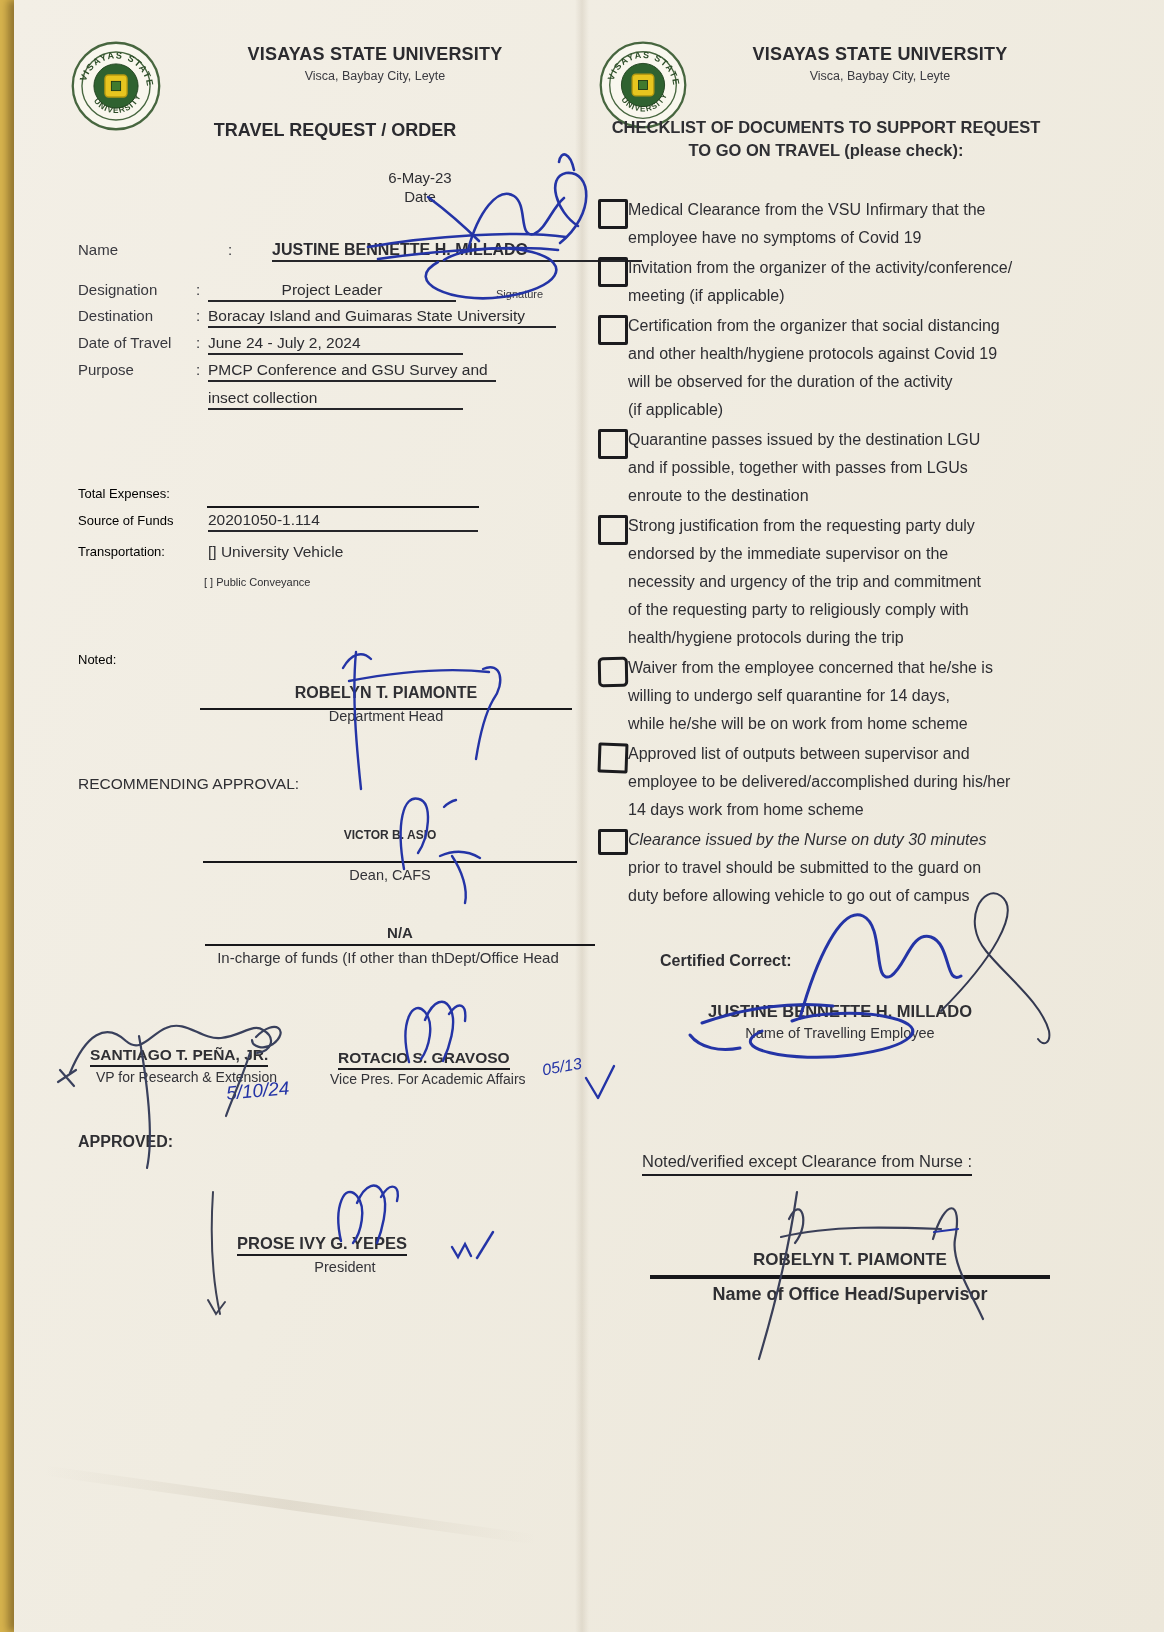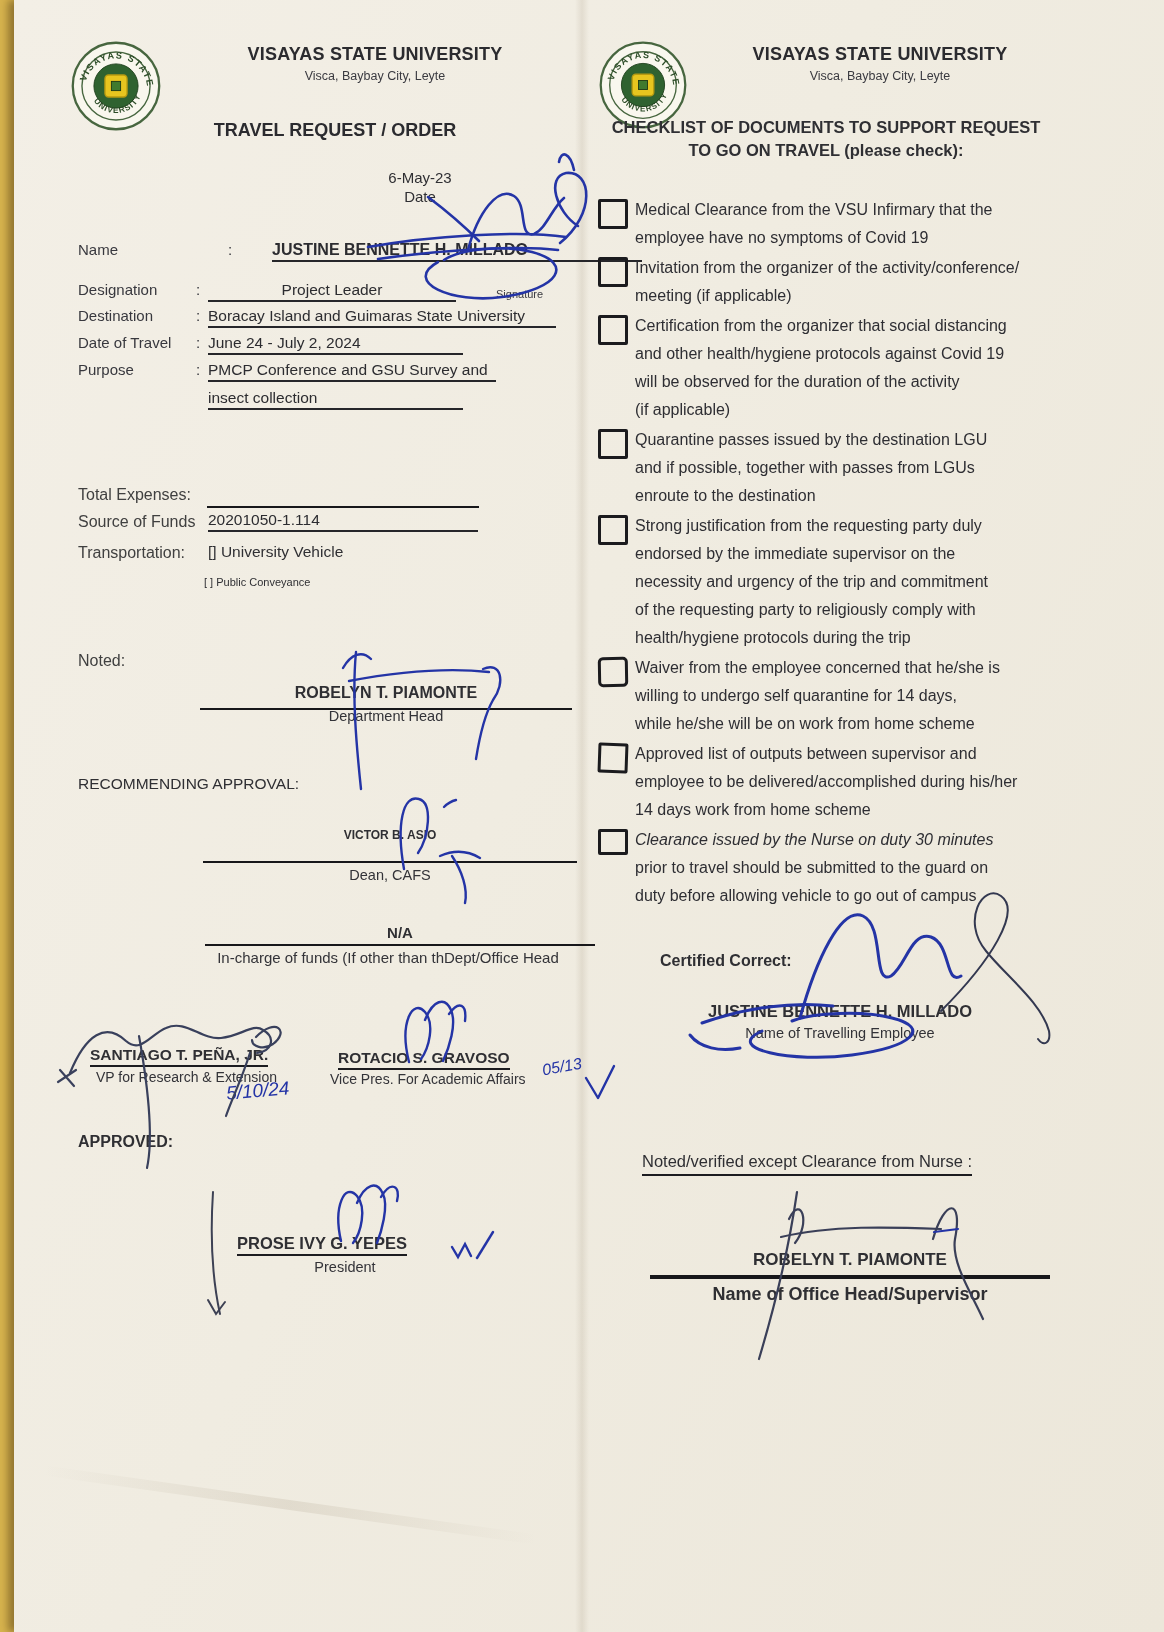--- a/index.html
+++ b/index.html
@@ -15,29 +15,29 @@
     background:linear-gradient(115deg,#f3efe6 0%,#f0ece1 45%,#ece7da 100%);
     box-shadow:-6px 0 8px rgba(60,40,10,.45);
   }
   .crease{position:absolute;background:linear-gradient(90deg,rgba(120,100,70,0) 0%,rgba(120,100,70,.12) 50%,rgba(120,100,70,0) 100%);}
   .abs{position:absolute;}
   .ctr{text-align:center;}
   .b{font-weight:bold;}
   .hdr-uni{font-size:18px;font-weight:bold;letter-spacing:.2px;color:#2b2b2f;}
   .hdr-addr{font-size:12.5px;color:#3a3a40;}
   .doc-title{font-size:18px;font-weight:bold;color:#2b2b2f;}
-  .lbl-sm{font-size:16px;color:#404040;}
+  .lbl-sm{font-size:13px;color:#000000;}
   .row{position:absolute;left:78px;display:flex;align-items:flex-start;font-size:15px;}
   .row .lbl{width:118px;color:#38383e;}
   .row .col{width:12px;color:#38383e;}
   .val{display:inline-block;border-bottom:2px solid #26262a;padding-bottom:1px;font-size:15.5px;color:#2c2c30;}
   .sigline{position:absolute;background:#17171a;height:2px;}
   .under{border-bottom:2.5px solid #1c1c20;padding-bottom:1px;}
   .caption{font-size:14.5px;color:#333338;}
-  .check-item{display:flex;gap:7px;margin-bottom:2px;}
+  .check-item{display:flex;gap:0;margin-bottom:2px;}
   .check-box{flex:0 0 auto;width:24px;height:24px;border:3.5px solid #1b1b1e;border-radius:2px;margin-top:3px;background:transparent;}
   .check-text{width:440px;font-size:16px;line-height:28px;white-space:pre-line;color:#2e2e33;}
   .check-text .it{font-style:italic;}
   .hand{position:absolute;color:#2434a6;font-style:italic;font-size:18px;}
   svg.ink{position:absolute;left:0;top:0;pointer-events:none;}
   .seal{position:absolute;width:92px;height:92px;}
 </style>
 </head>
 <body>
 

